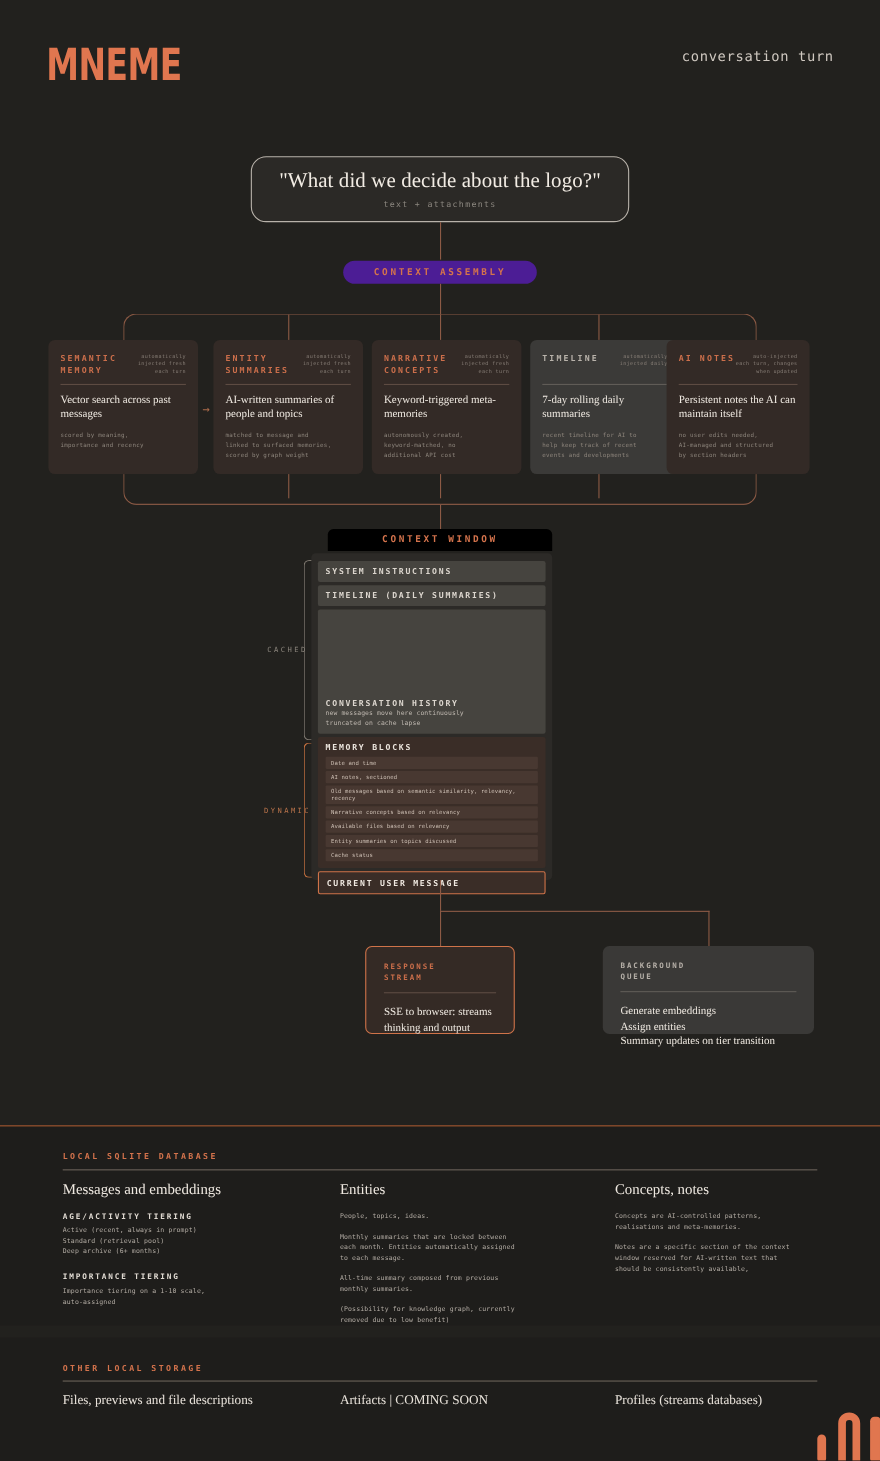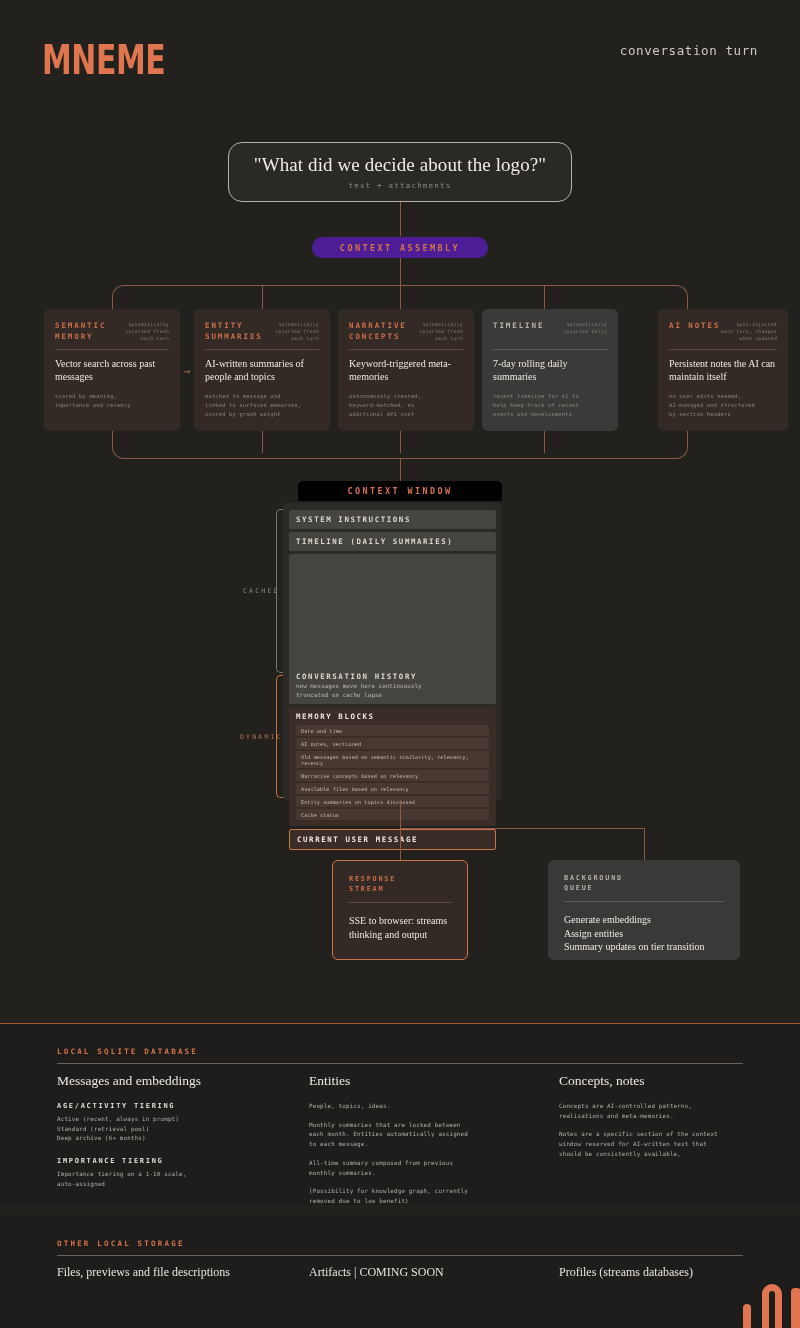--- a/index.html
+++ b/index.html
@@ -199,21 +199,21 @@
     margin-bottom: 3px;
     font-family: "DejaVu Sans Mono", monospace;
     font-size: 7.4px;
     letter-spacing: 1.6px;
     color: #ddd7cf;
     font-weight: bold;
   }
   .cw-history {
     background: #46443f;
     border-radius: 2px;
-    height: 150px;
+    height: 113px;
     margin-bottom: 3px;
     position: relative;
     padding: 7px;
   }
   .cw-history-label {
     position: absolute;
     left: 7px; bottom: 23px;
     font-family: "DejaVu Sans Mono", monospace;
     font-size: 7.4px;
     letter-spacing: 1.6px;
@@ -288,21 +288,21 @@
     font-size: 6.5px;
     letter-spacing: 2.2px;
   }
   .bracket-label.cached { left: 243px; top: 587px; color: #8b857d; }
   .bracket-label.dynamic { left: 240px; top: 733px; color: #b8724a; }
 
   
   .out-box {
     position: absolute;
     top: 860px;
-    height: 100px;
+    height: 80px;
     border-radius: 6px;
     padding: 13px 16px;
   }
   .out-box.response {
     left: 332px; width: 136px;
     background: #342a25;
     border: 1px solid #cf7349;
   }
   .out-box.queue {
     left: 548px; width: 192px;
@@ -466,21 +466,21 @@
       <div class="card-badge" style="white-space:pre-line">automatically
 injected daily</div>
     </div>
     <div class="card-rule"></div>
     <div class="card-main">7-day rolling daily summaries</div>
     <div class="card-sub" style="white-space:pre-line">recent timeline for AI to
 help keep track of recent
 events and developments</div>
   </div>
 
-  <div class="card" style="left:614px; width:130px;">
+  <div class="card" style="left:562px; width:130px;">
     <div class="card-head">
       <div class="card-title" style="white-space:pre-line">AI NOTES</div>
       <div class="card-badge" style="white-space:pre-line">auto-injected
 each turn, changes
 when updated</div>
     </div>
     <div class="card-rule"></div>
     <div class="card-main">Persistent notes the AI can maintain itself</div>
     <div class="card-sub" style="white-space:pre-line">no user edits needed,
 AI-managed and structured

